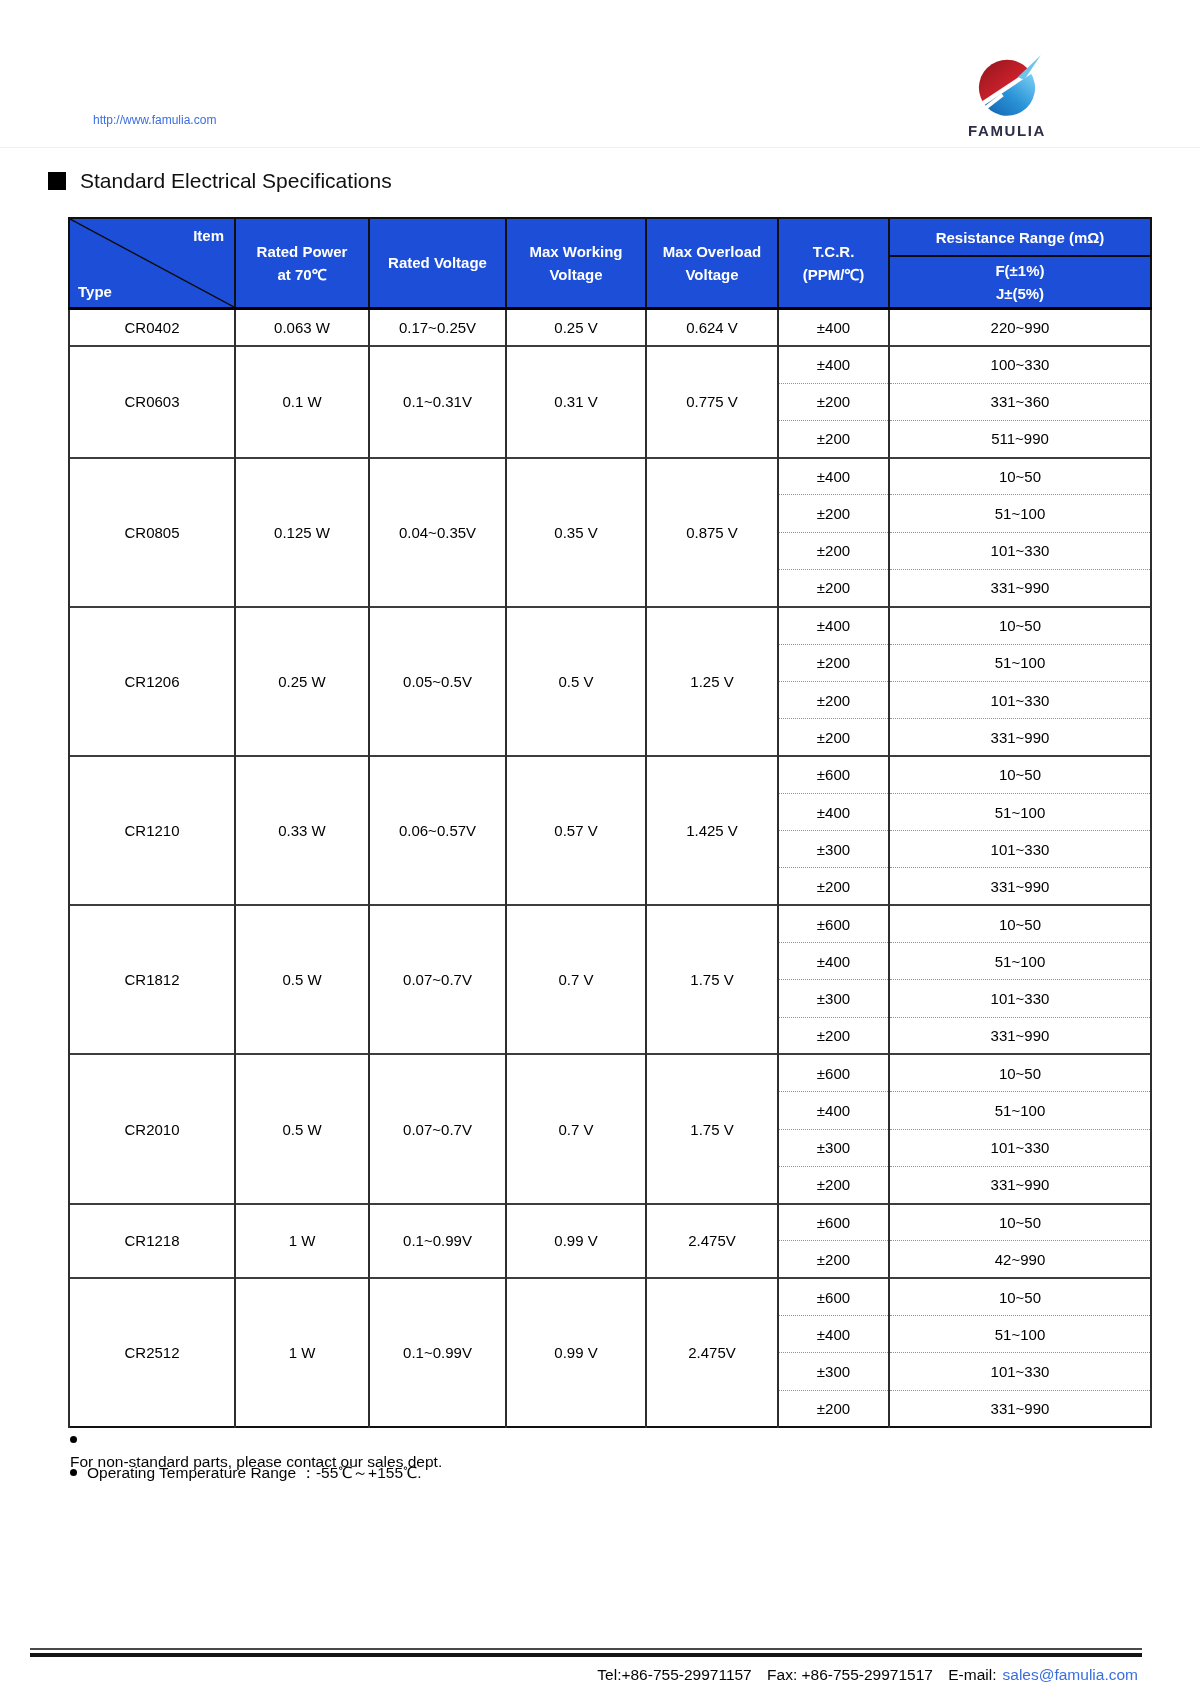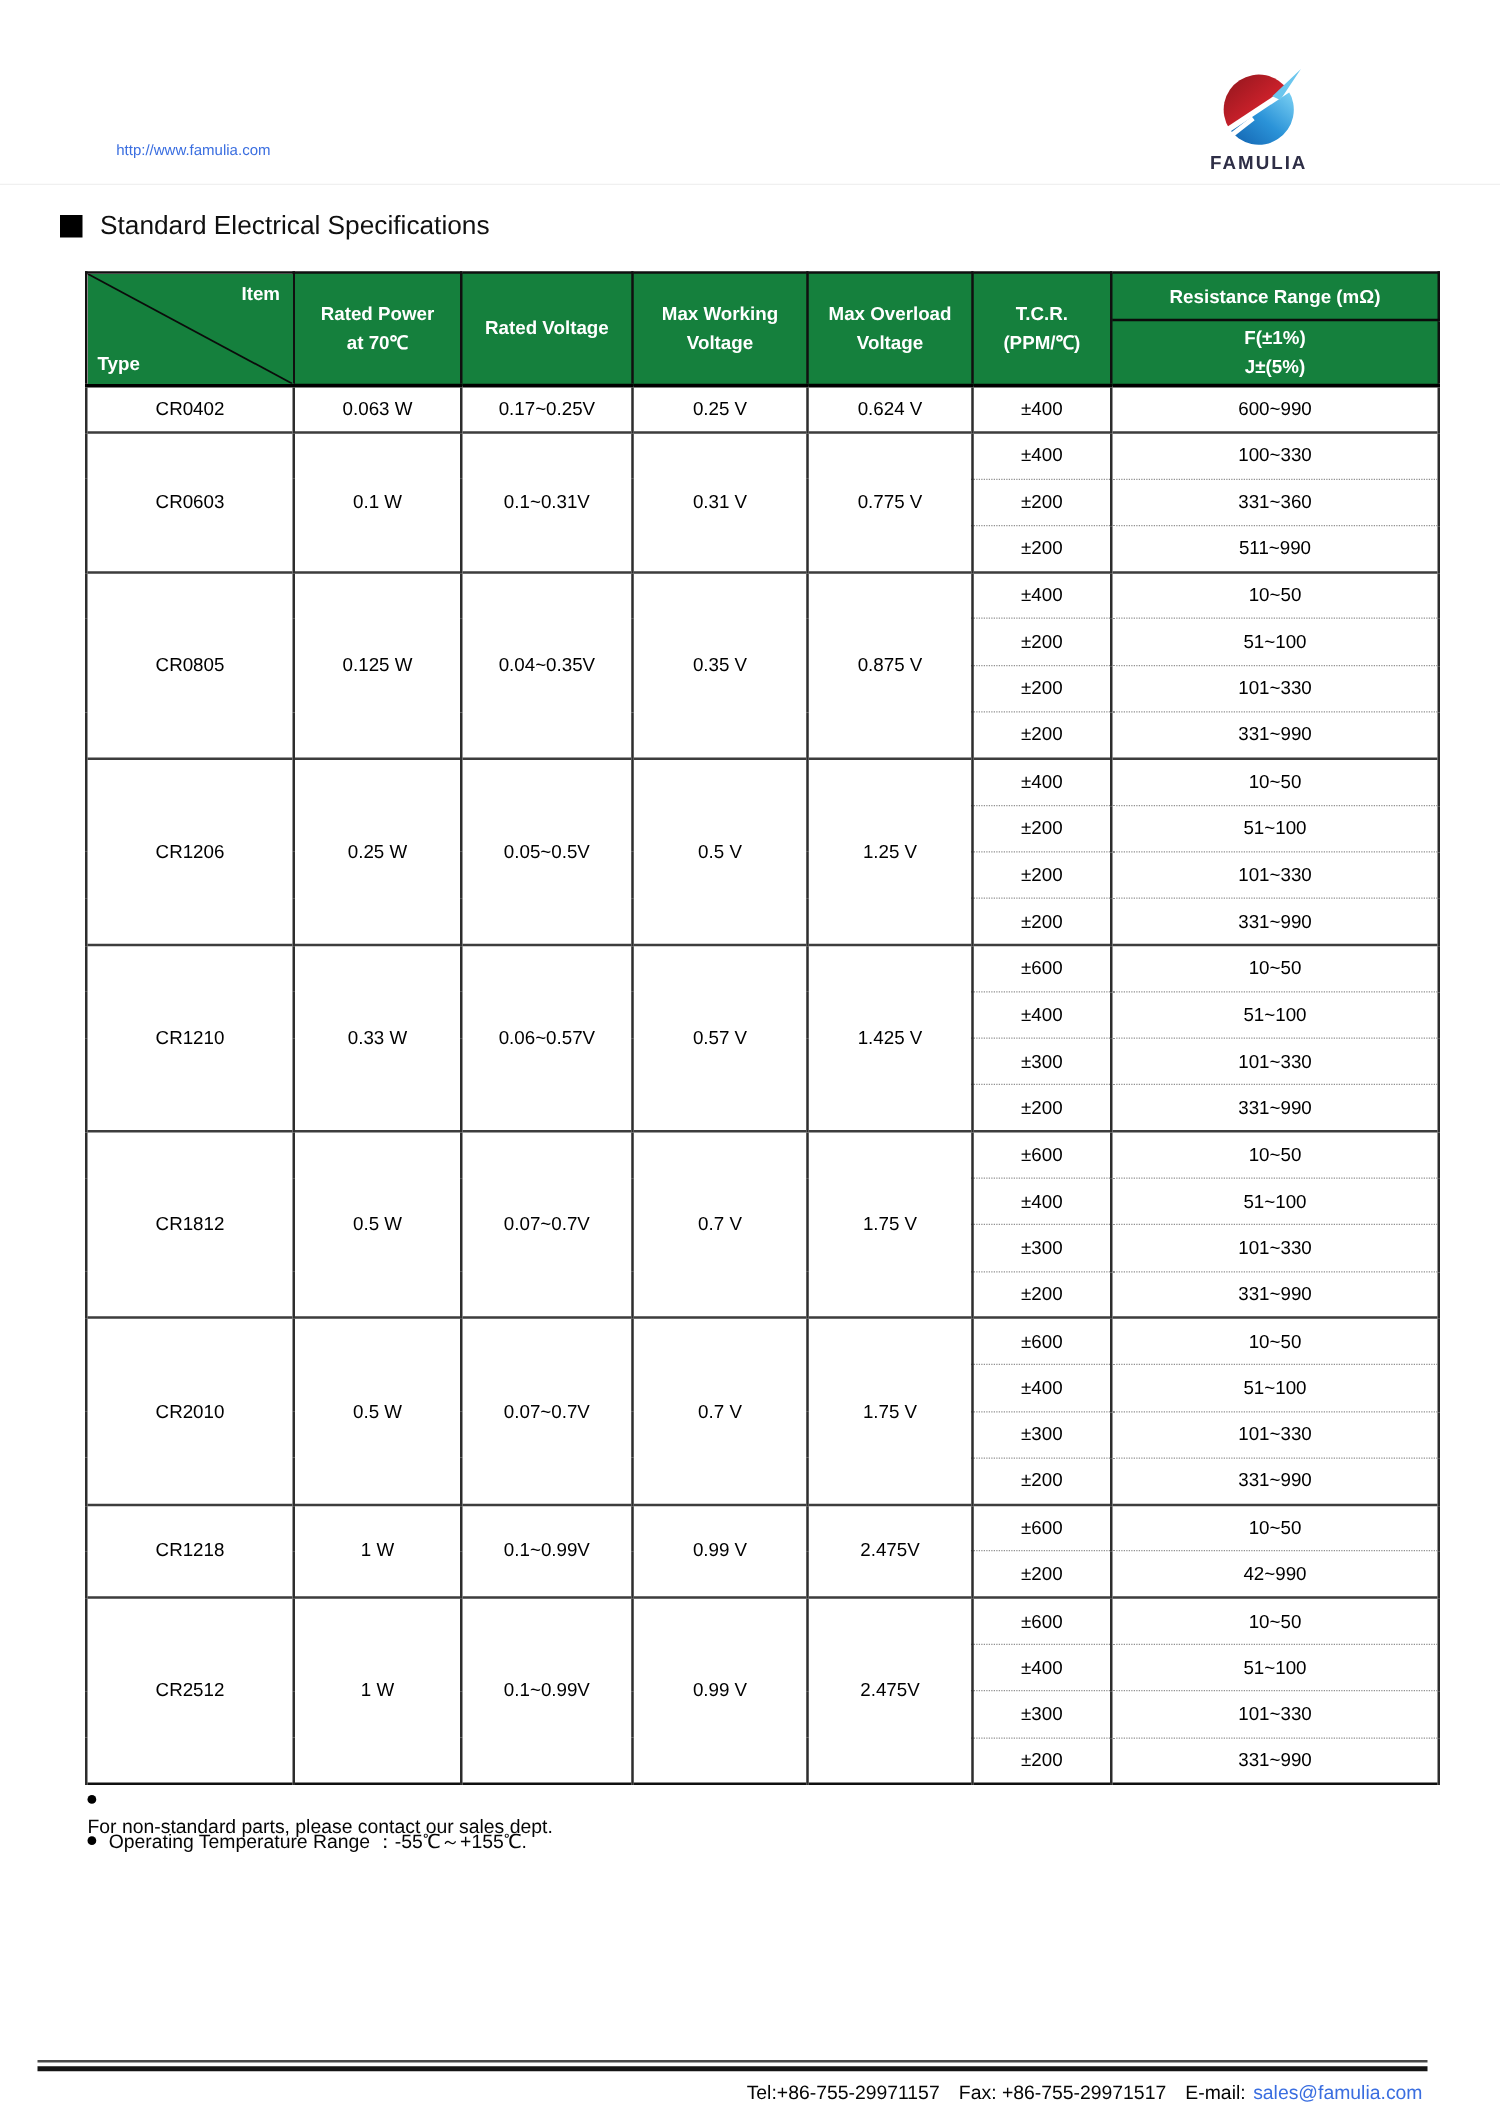--- a/index.html
+++ b/index.html
@@ -18,21 +18,21 @@
              font-size:15px;font-weight:bold;letter-spacing:1.6px;color:#2e2e46;}
 
   
   .section-head{position:absolute;left:48px;top:169px;display:flex;align-items:center;gap:14px;}
   .section-square{width:18px;height:18px;background:#000;flex:0 0 auto;}
   .section-title{font-size:21px;color:#101010;}
 
   
   .spec-table{position:absolute;left:68px;top:217px;width:1082px;
               border-collapse:collapse;table-layout:fixed;border:2px solid #101010;}
-  .spec-table th{background:#15803d;color:#fff;font-size:15px;font-weight:bold;
+  .spec-table th{background:#1d4ed8;color:#fff;font-size:15px;font-weight:bold;
                  padding:0;border:2px solid #101010;}
   .spec-table th .hl{display:block;line-height:1.55;}
   .spec-table th .hl:empty{display:none;}
   .h1 th{height:36px;}
   .h2 th{height:50px;}
   th.res-title{border-bottom:2px solid #0b0b0b;}
   thead tr:last-child th, thead th[rowspan]{border-bottom:3px solid #000;}
 
   th.corner{position:relative;}
   .corner svg.diag{position:absolute;left:0;top:0;width:100%;height:100%;display:block;}
@@ -143,21 +143,21 @@
       </tr>
     </thead>
     <tbody>
         <tr class="group-start">
           <td rowspan="1" class="main-cell">CR0402</td>
           <td rowspan="1" class="main-cell">0.063 W</td>
           <td rowspan="1" class="main-cell">0.17~0.25V</td>
           <td rowspan="1" class="main-cell">0.25 V</td>
           <td rowspan="1" class="main-cell">0.624 V</td>
           <td class="tcr-cell">±400</td>
-          <td class="range-cell">600~990</td>
+          <td class="range-cell">220~990</td>
         </tr>
         <tr class="group-start">
           <td rowspan="3" class="main-cell">CR0603</td>
           <td rowspan="3" class="main-cell">0.1 W</td>
           <td rowspan="3" class="main-cell">0.1~0.31V</td>
           <td rowspan="3" class="main-cell">0.31 V</td>
           <td rowspan="3" class="main-cell">0.775 V</td>
           <td class="tcr-cell dotted">±400</td>
           <td class="range-cell dotted">100~330</td>
         </tr>

